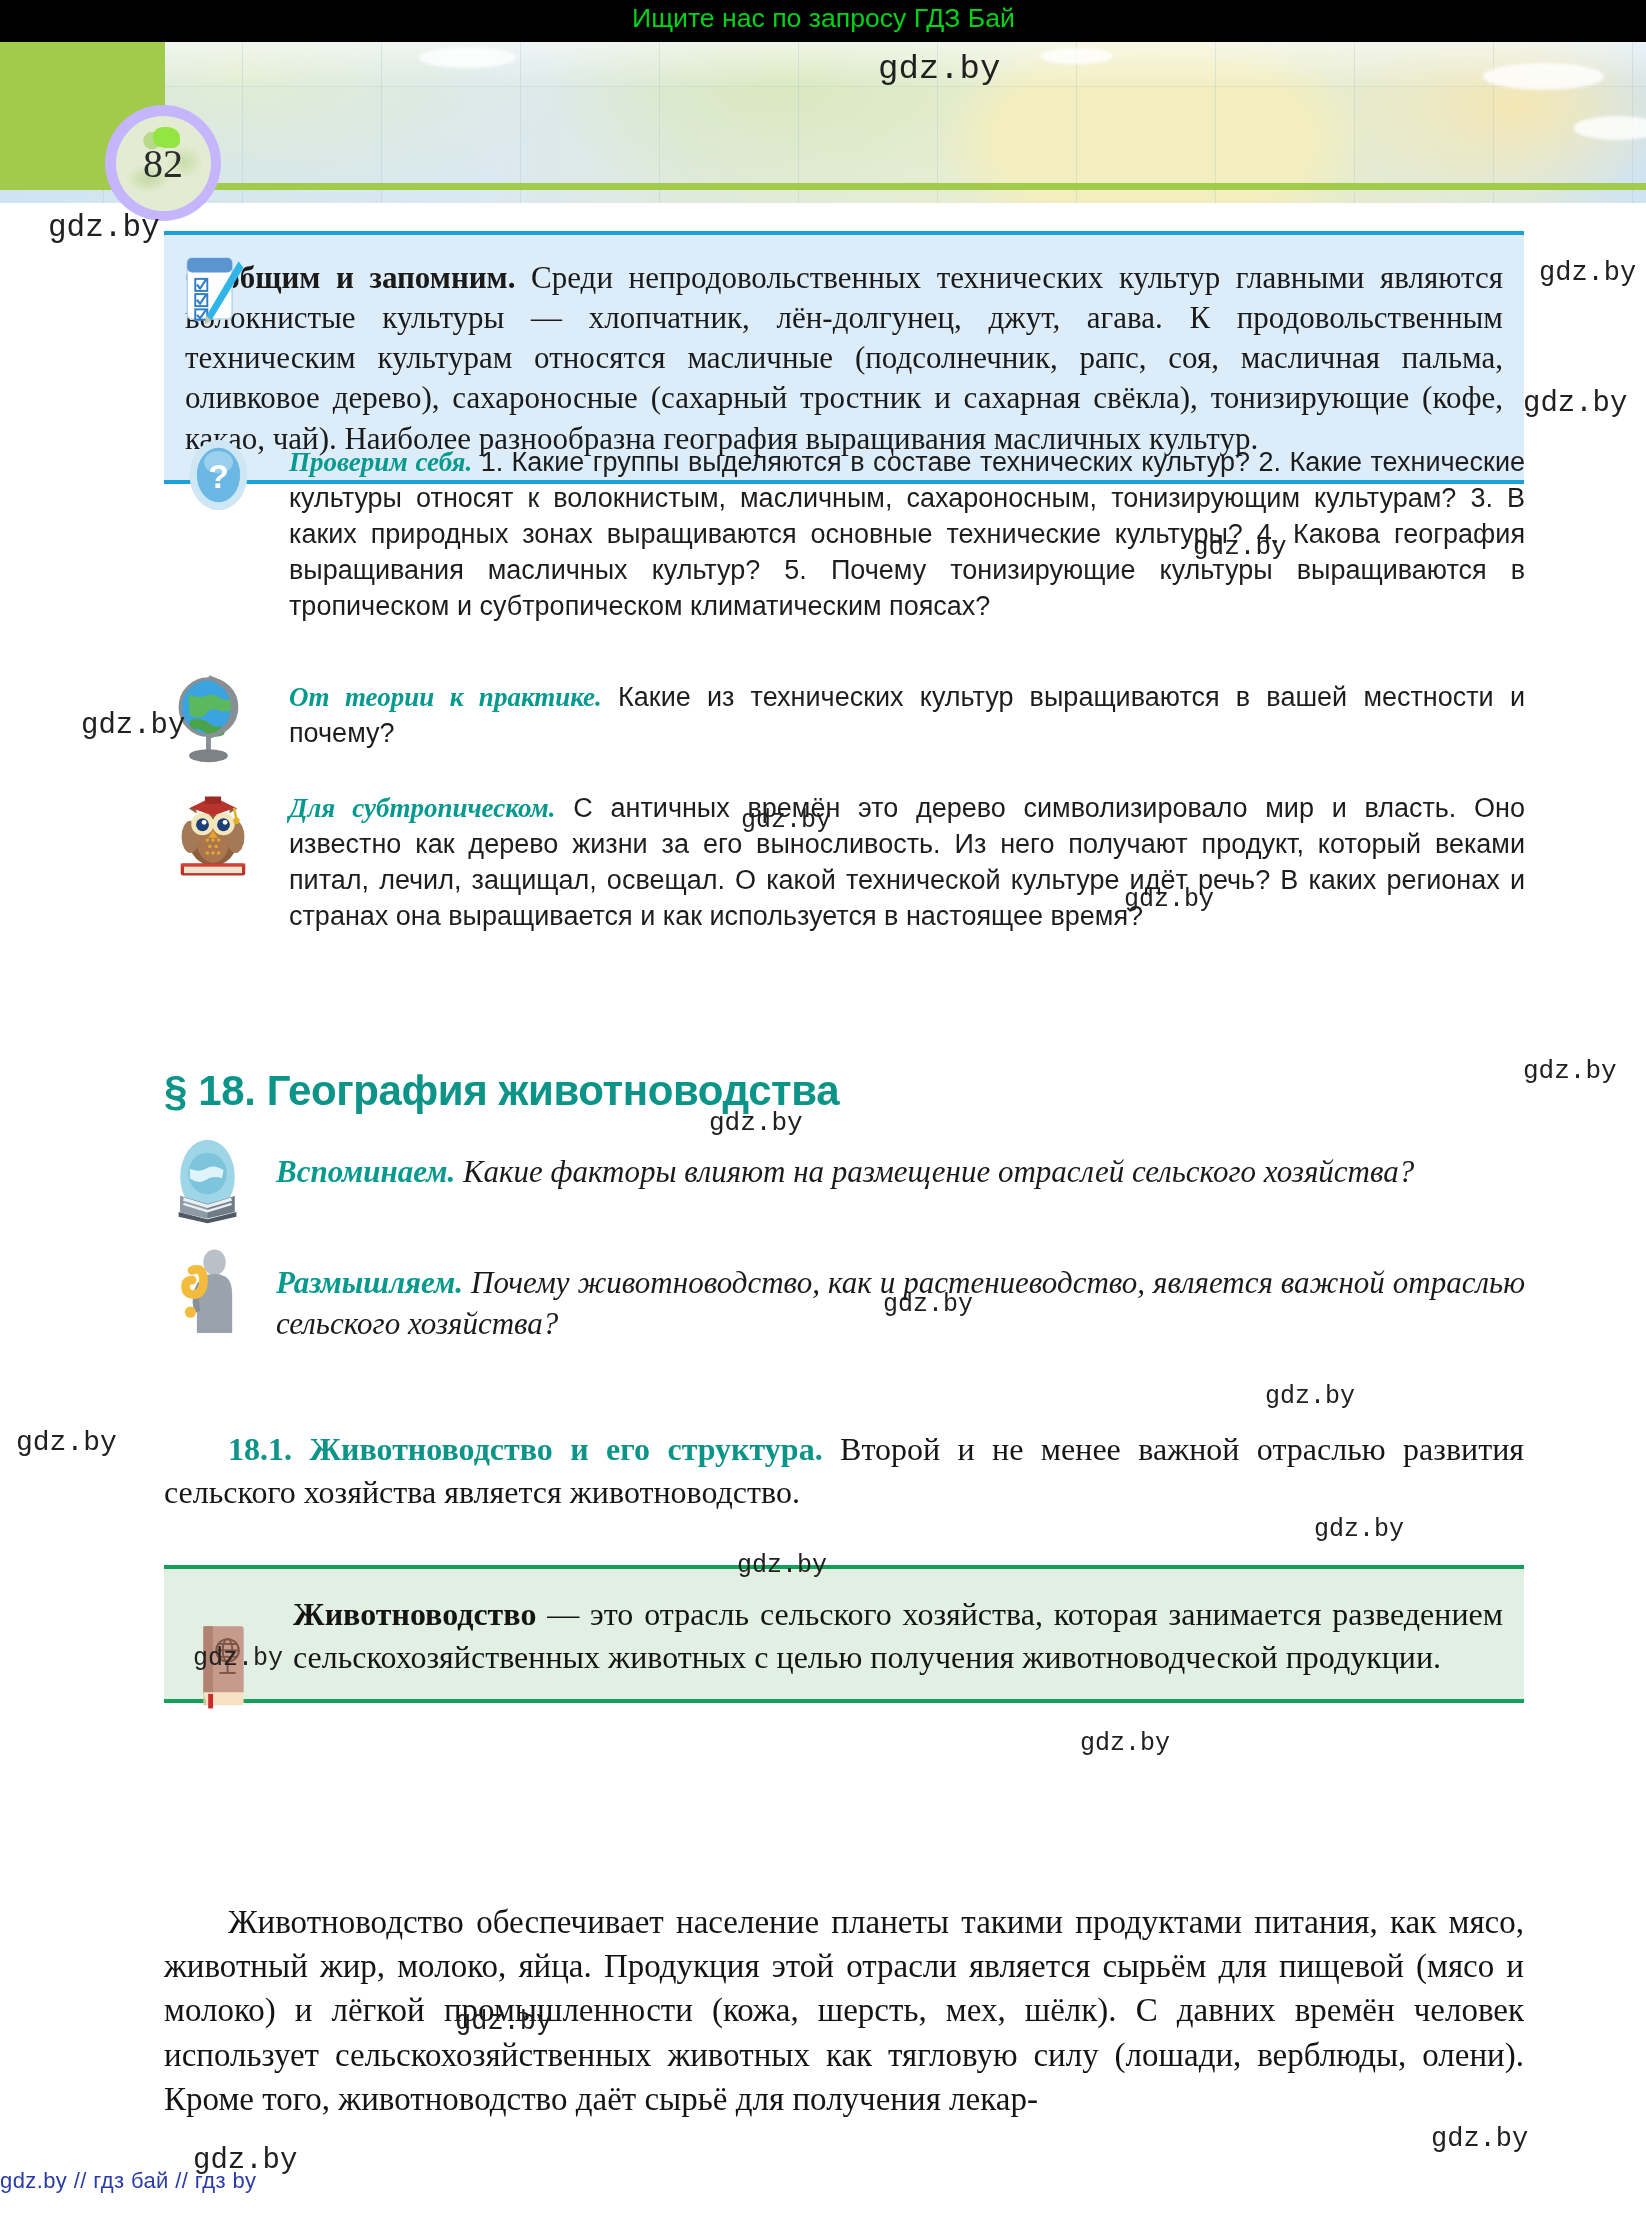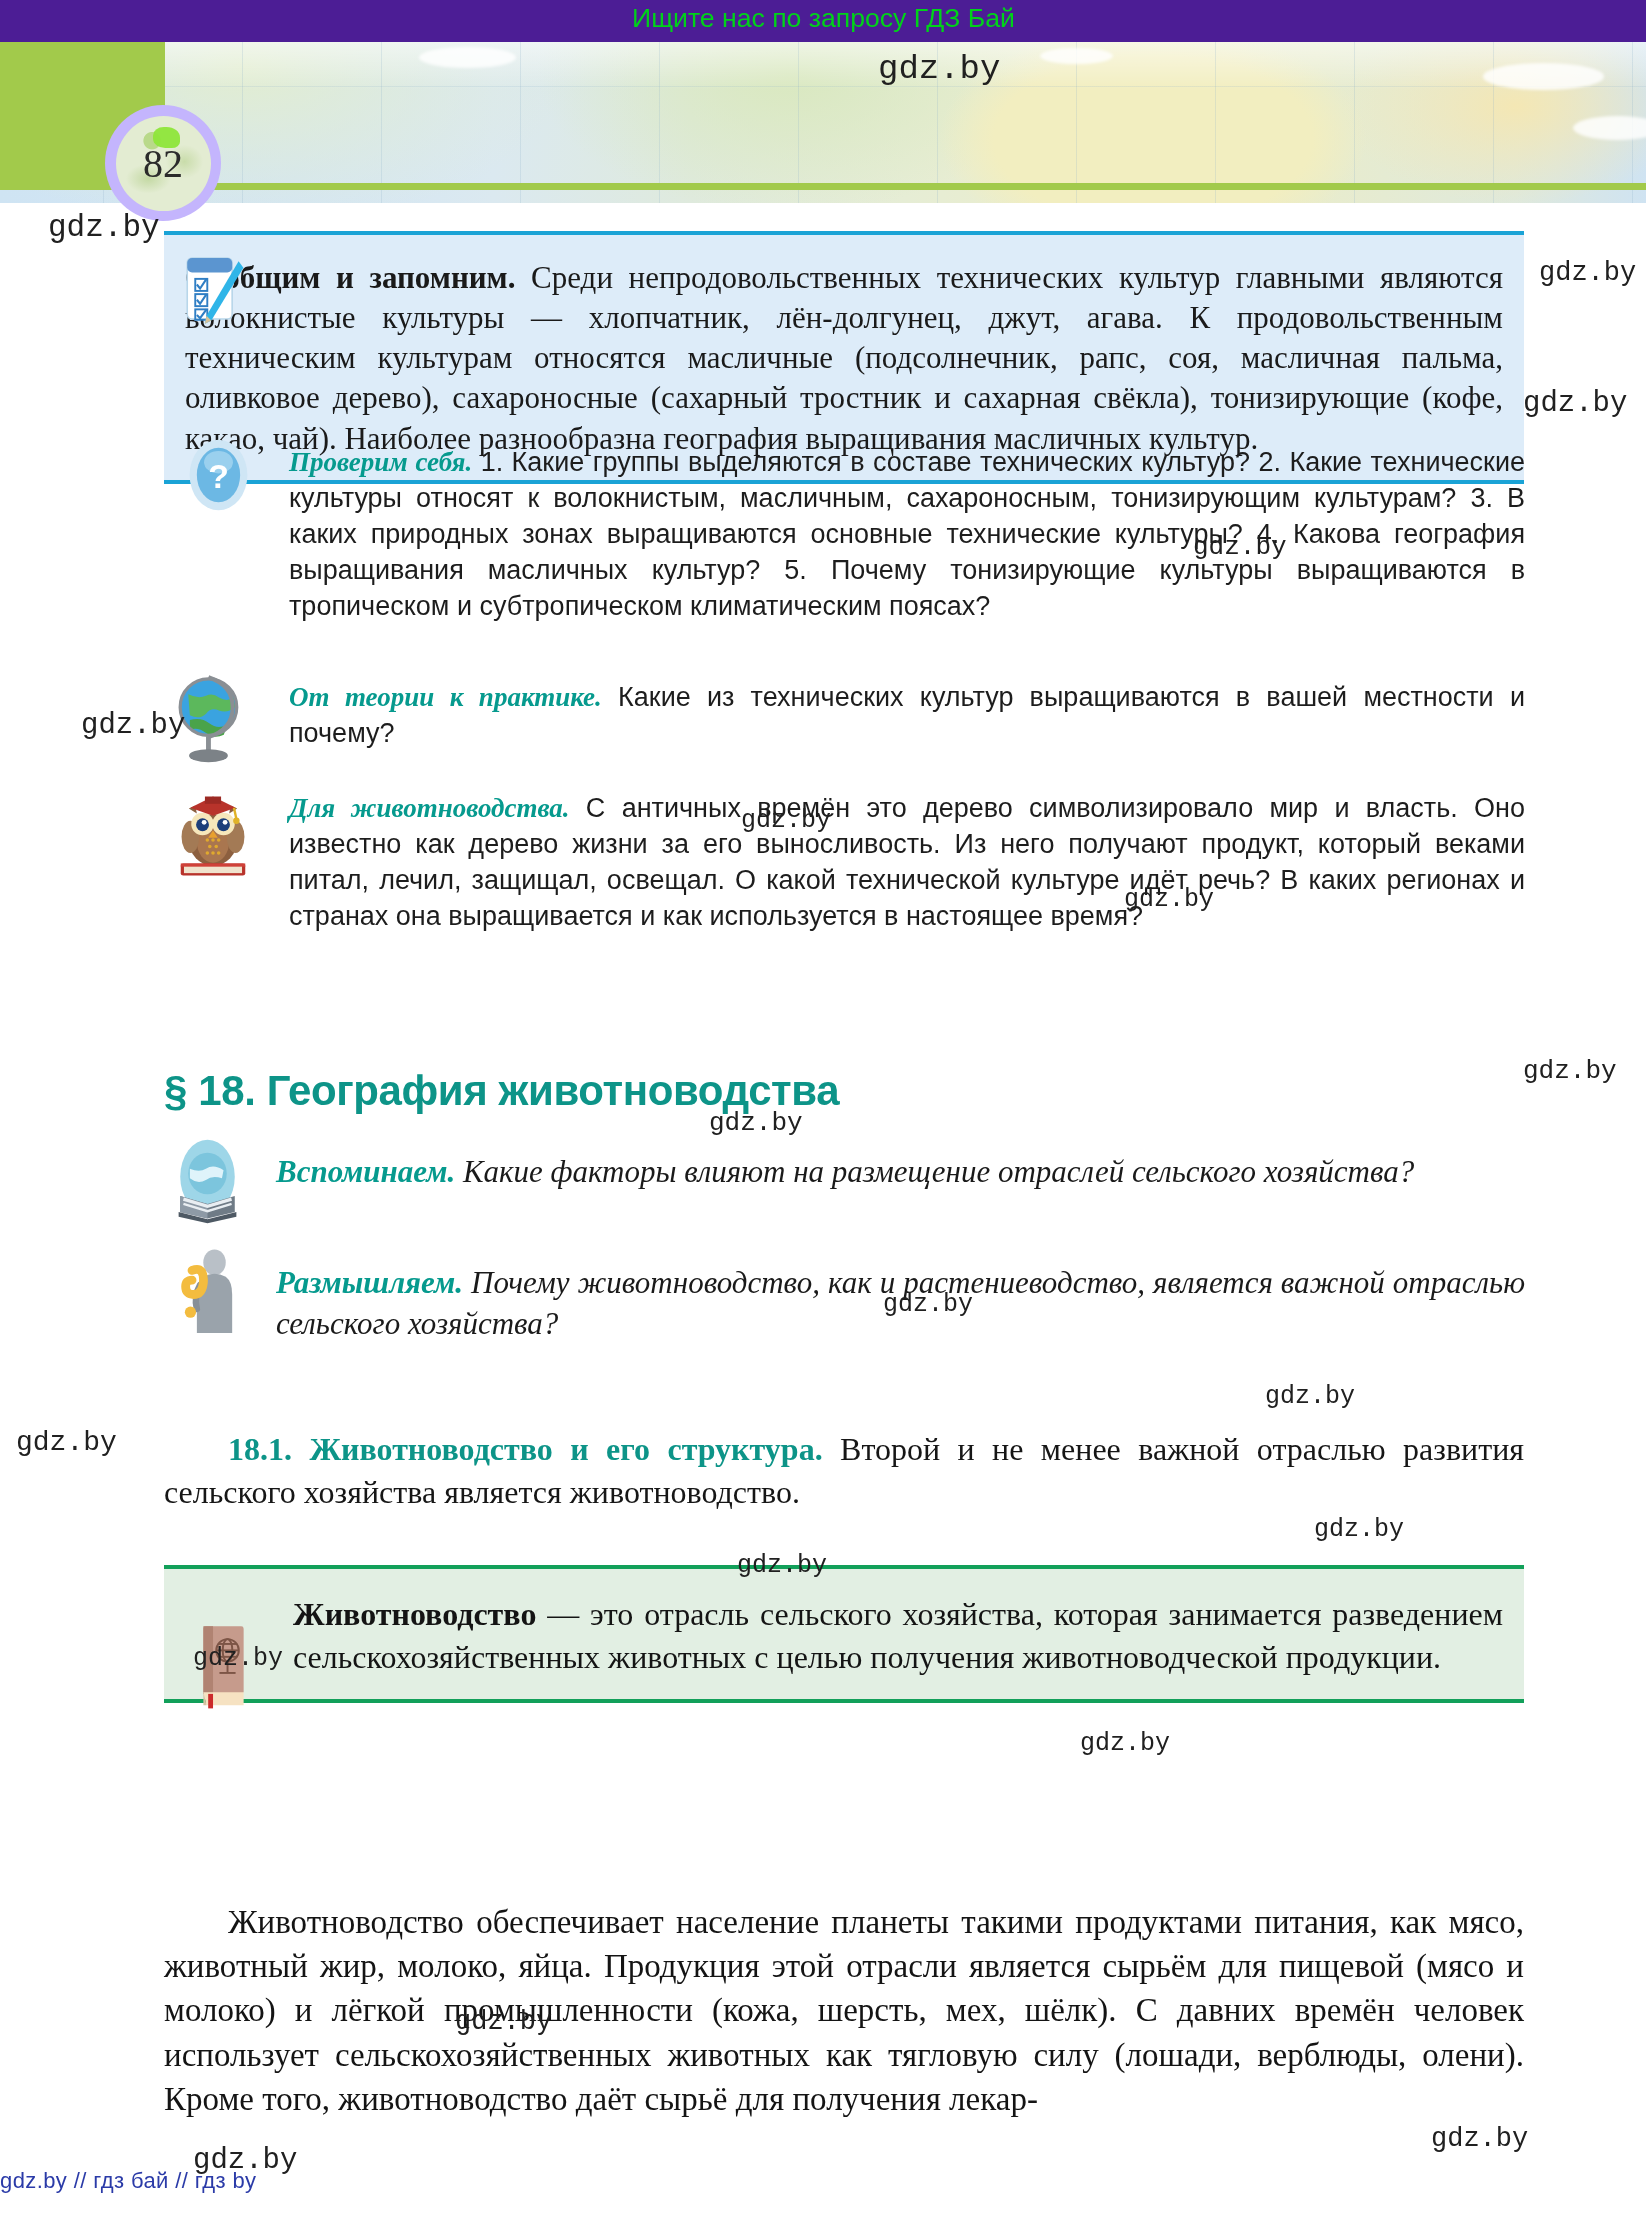--- a/index.html
+++ b/index.html
@@ -17,21 +17,21 @@
     background: #ffffff;
     overflow: hidden;
   }
 
   
   .top-banner {
     position: absolute;
     top: 0; left: 0;
     width: 1647px;
     height: 42px;
-    background: #4c1d95;
+    background: #000000;
     z-index: 40;
   }
   .top-banner-text {
     position: absolute;
     top: 3.2px;
     left: 0;
     width: 1647px;
     text-align: center;
     font-family: "Liberation Sans", sans-serif;
     font-size: 26.6px;
@@ -484,21 +484,21 @@
             <circle cx="52" cy="88" r="2.2"></circle>
             <circle cx="59" cy="88" r="2.2"></circle>
         </g>
         <rect x="12" y="101" width="80" height="15" rx="3" fill="#b8332b"></rect>
         <rect x="16" y="104" width="72" height="9" fill="#f0e3cd"></rect>
         <rect x="12" y="101" width="80" height="4" fill="#cf4139"></rect>
       </svg>
     </div>
 
     <div class="curious-block">
-      <div class="qa-text"><span class="lead">Для животноводства.</span><span> С античных времён это дерево символизировало мир и власть. Оно известно как дерево жизни за его выносливость. Из него получают продукт, который  веками питал, лечил, защищал, освещал. О какой технической культуре идёт речь? В каких регионах и странах она выращивается и как используется в настоящее время?</span></div>
+      <div class="qa-text"><span class="lead">Для субтропическом.</span><span> С античных времён это дерево символизировало мир и власть. Оно известно как дерево жизни за его выносливость. Из него получают продукт, который  веками питал, лечил, защищал, освещал. О какой технической культуре идёт речь? В каких регионах и странах она выращивается и как используется в настоящее время?</span></div>
     </div>
 
     <div class="section-heading">§ 18. География животноводства</div>
 
     <div class="icon-book-globe">
       <svg viewBox="0 0 96 108" width="77" height="87">
         <ellipse cx="48" cy="48" rx="34" ry="46" fill="#9ed6e8"></ellipse>
         <ellipse cx="48" cy="44" rx="24" ry="26" fill="#7cc5dd"></ellipse>
         <path d="M26 38 q12 5 20 0 q10 -6 22 2 l-2 10 q-12 -4 -20 2 q-10 6 -20 -2 Z" fill="#dff3fa"></path>
         <path d="M14 72 L48 82 L82 72 L82 92 L48 100 L14 92 Z" fill="#6f7b86"></path>

